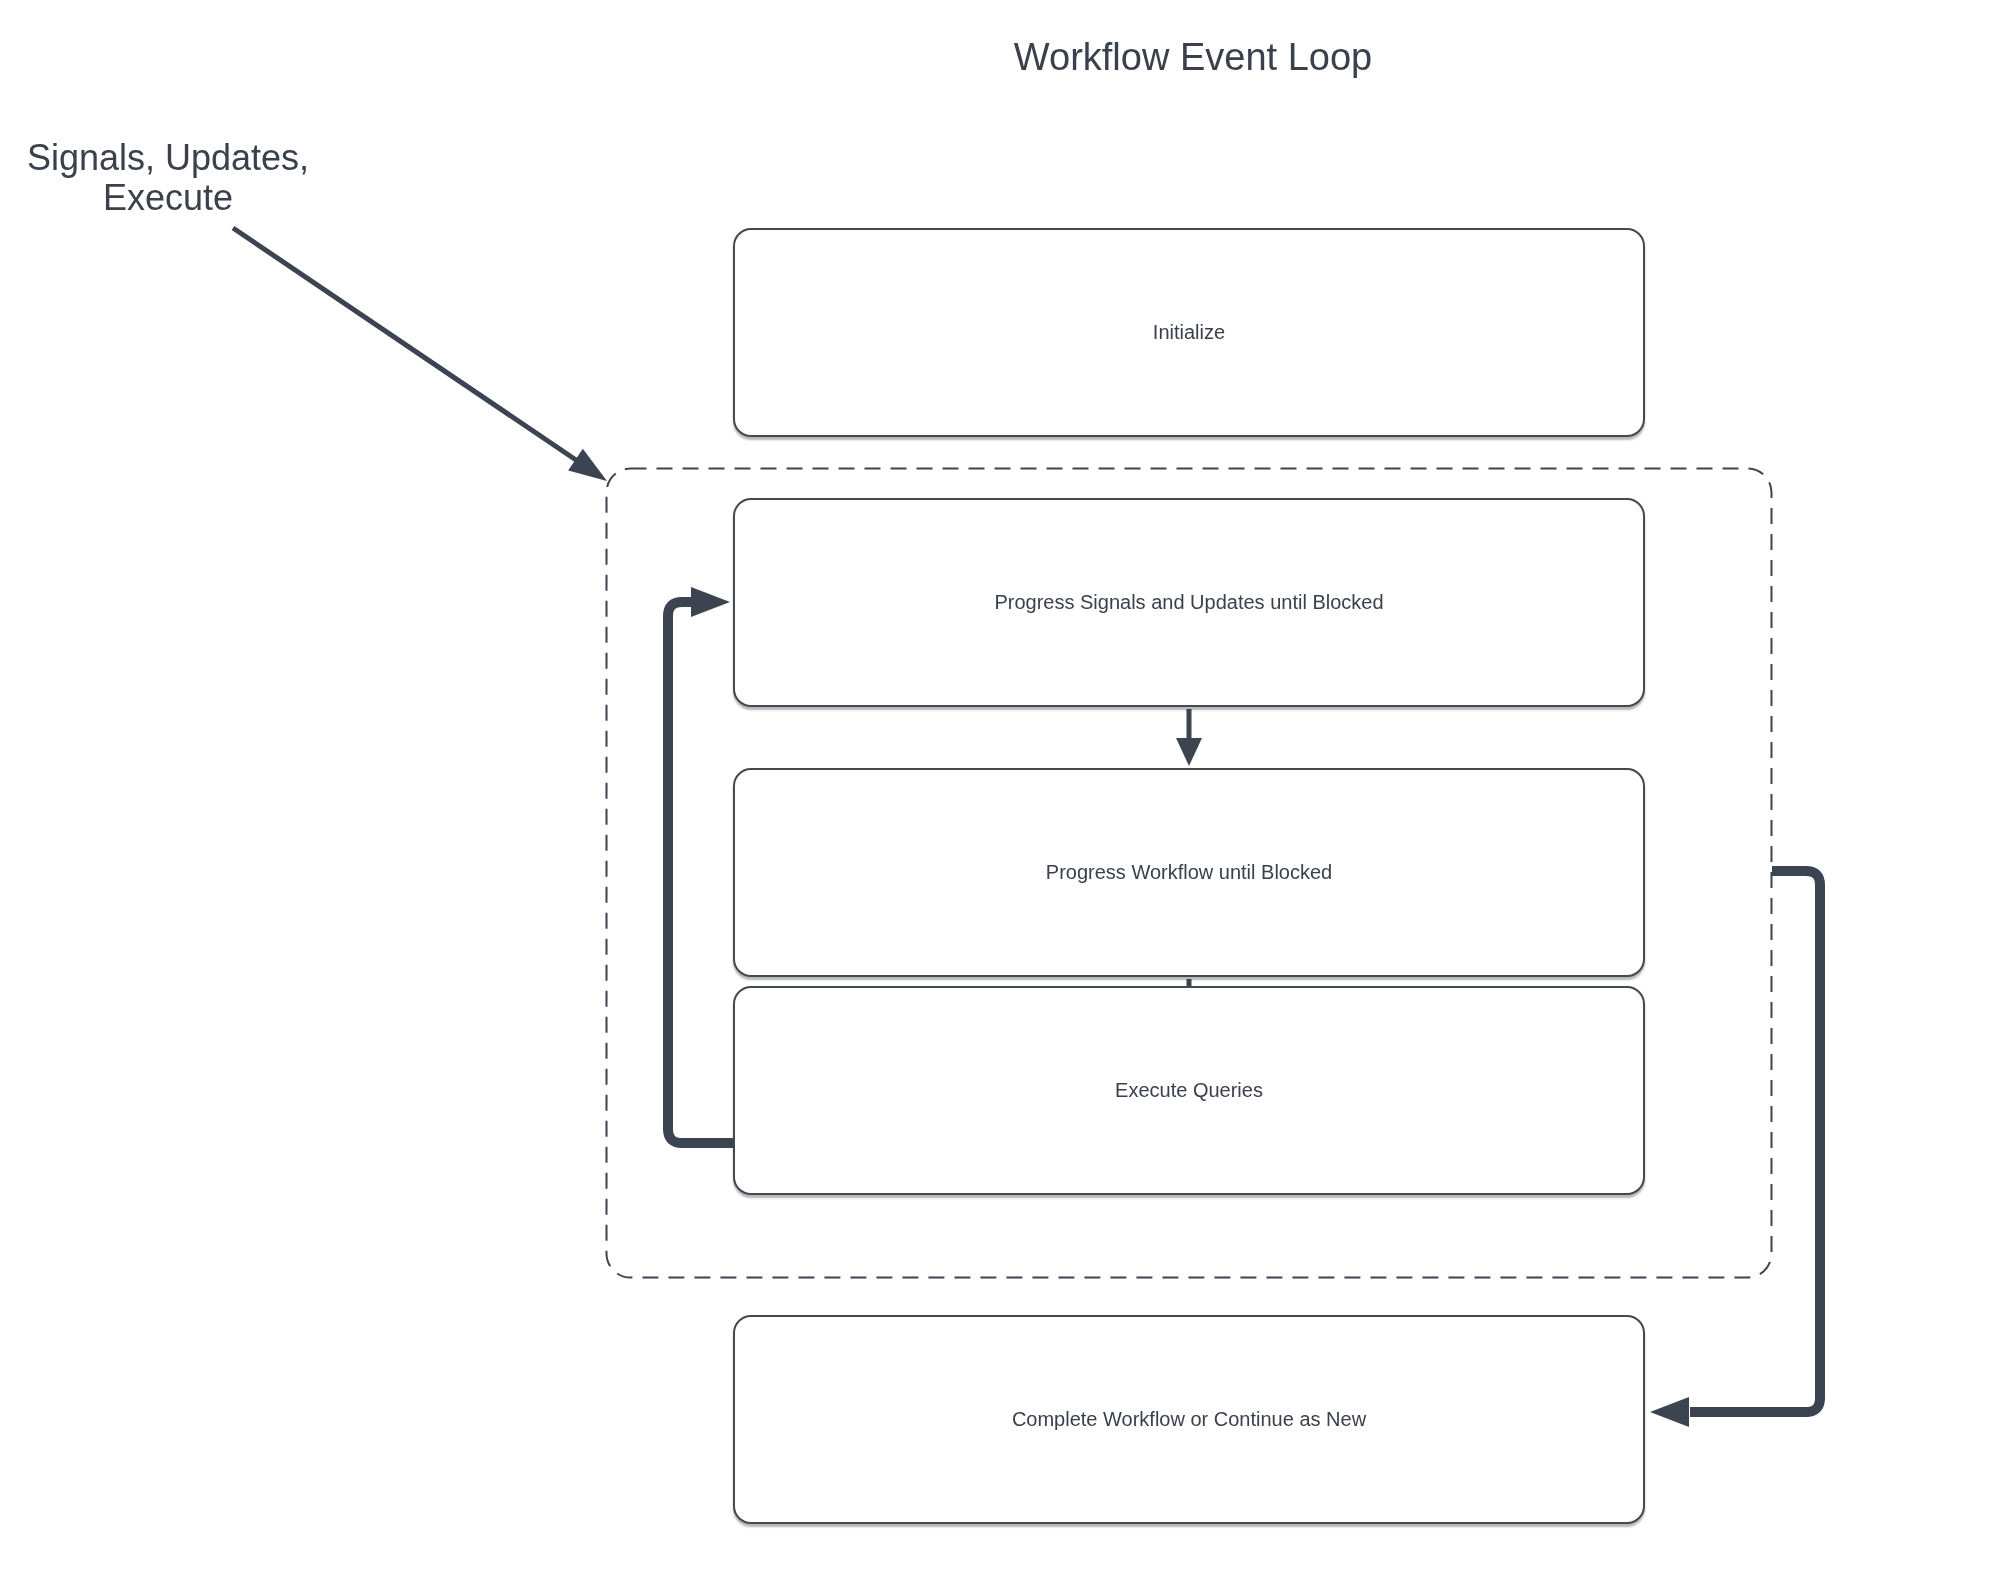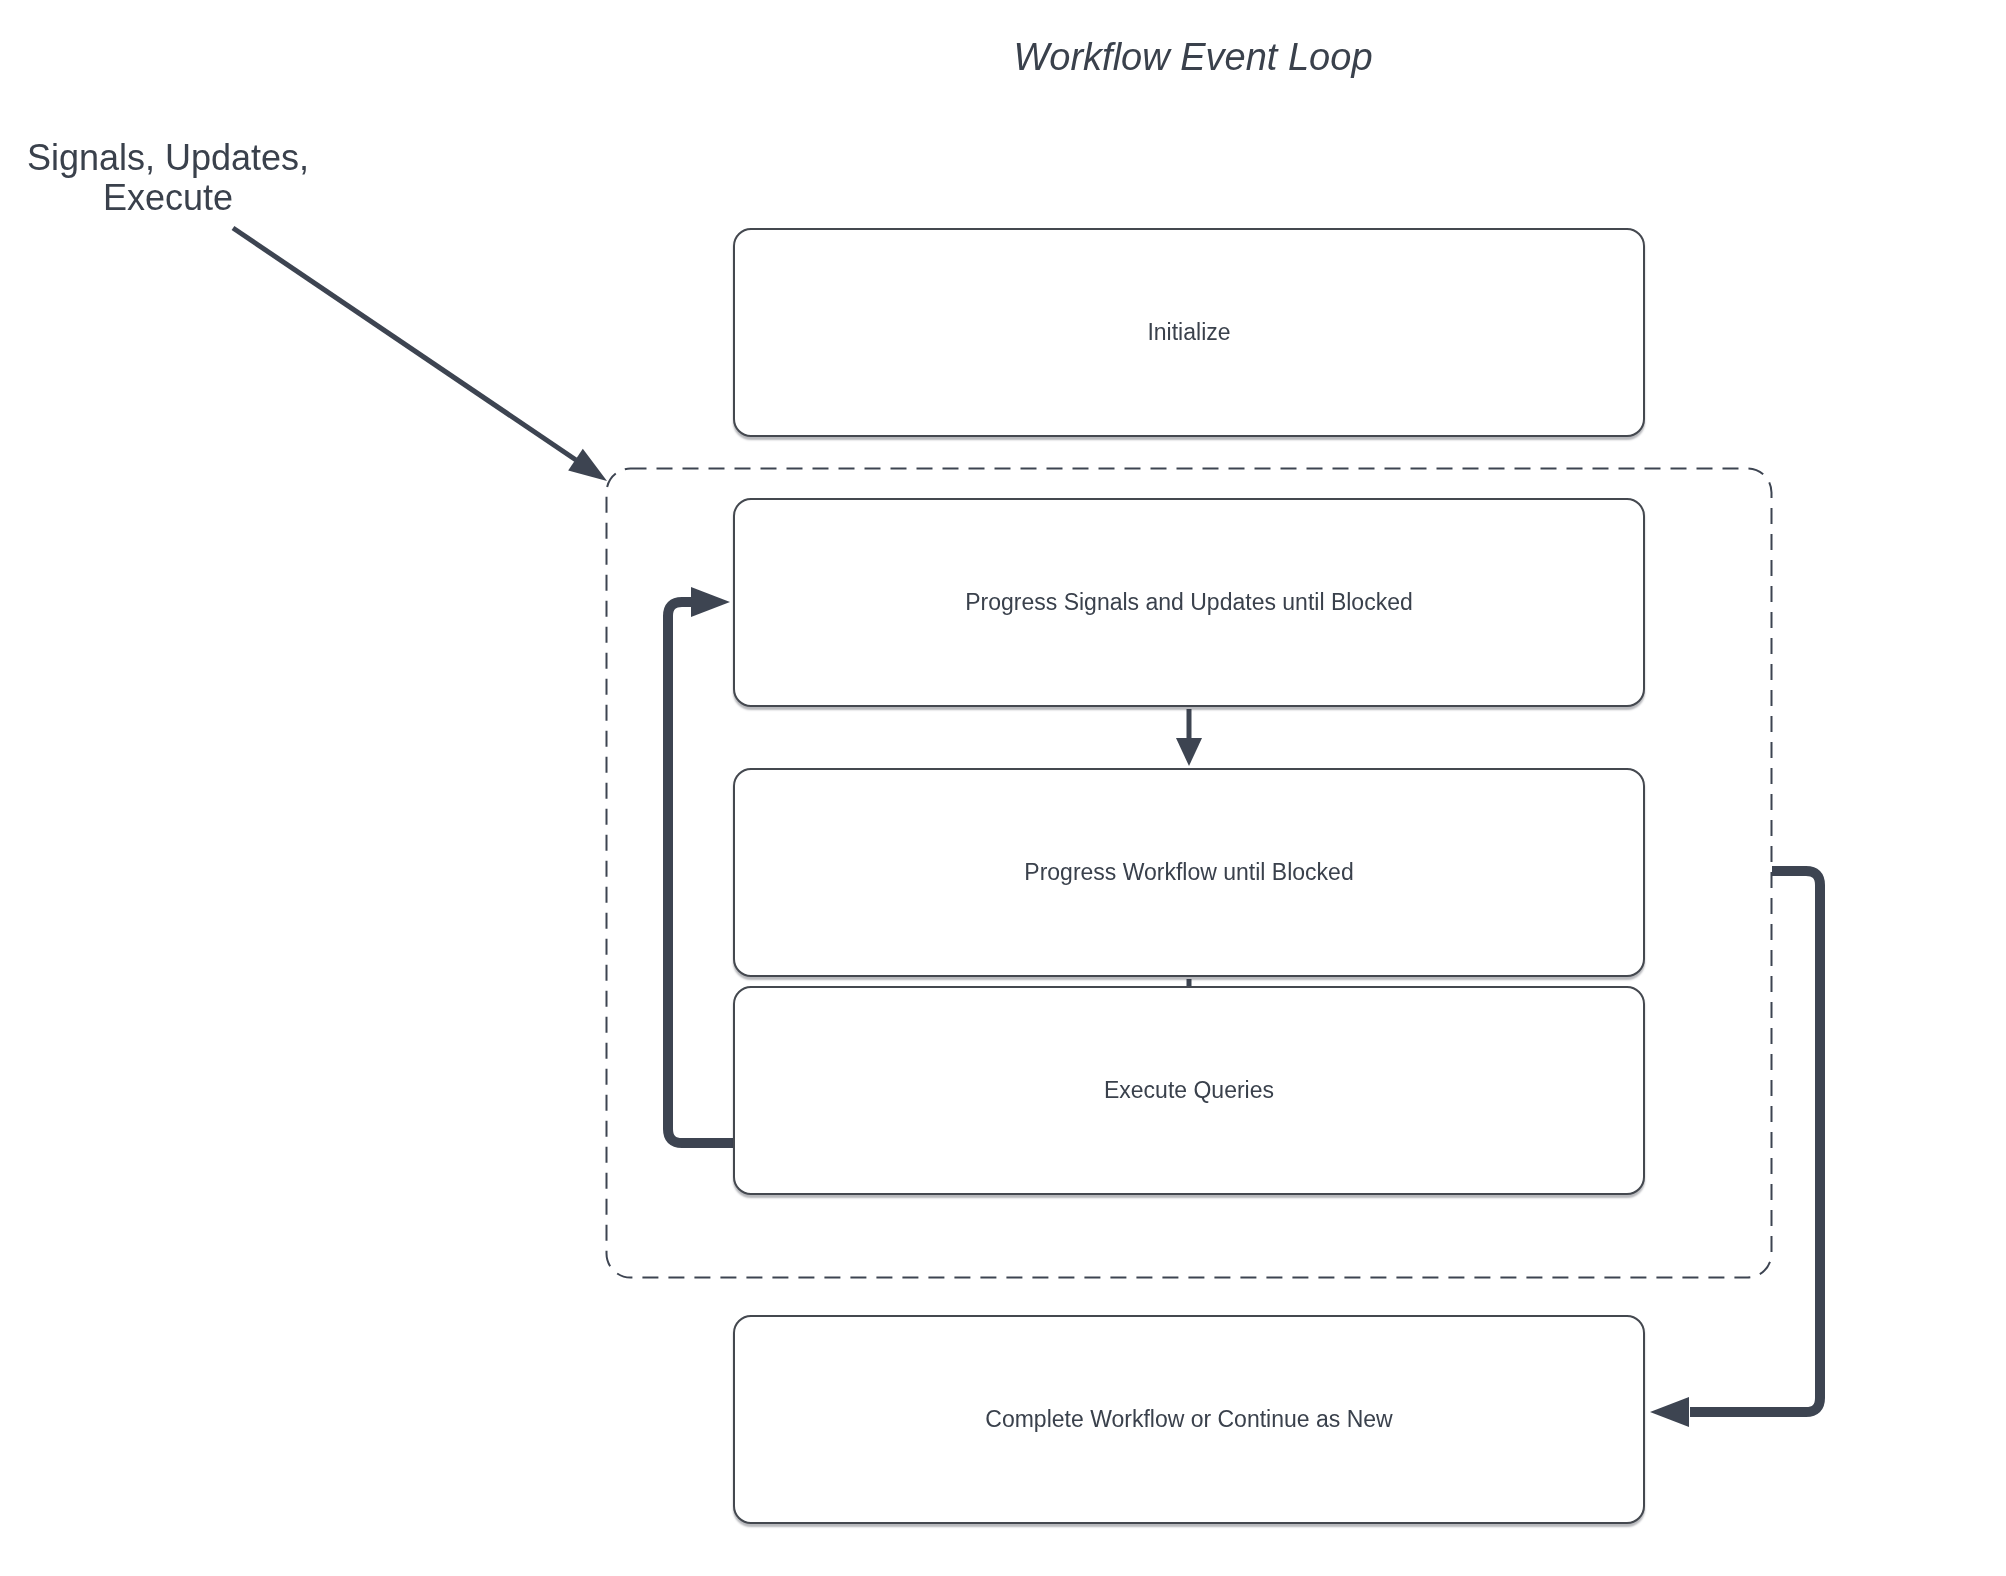--- a/index.html
+++ b/index.html
@@ -15,21 +15,20 @@
     background:var(--background);
     font-family:"Liberation Sans", sans-serif;
     color:var(--text);
     overflow:hidden;
   }
   .diagram-title{
     position:absolute;
     left:793px;top:36px;width:800px;
     text-align:center;
     font-size:38px;
-    font-style:italic;
     color:var(--text);
   }
   .annotation{
     position:absolute;
     left:18px;top:138px;width:300px;
     text-align:center;
     font-size:36px;
     line-height:40px;
     color:var(--text);
   }
@@ -53,21 +52,21 @@
   }
   .node{
     position:absolute;
     left:733px;width:912px;height:209px;
     background:var(--background);
     border:2px solid var(--box-border);
     border-radius:18px;
     box-sizing:border-box;
     display:flex;align-items:center;justify-content:center;
     text-align:center;
-    font-size:23px;
+    font-size:20px;
     color:var(--text);
     box-shadow:0 3px 2px rgba(45,50,60,0.35);
   }
   .node-initialize{top:228px;}
   .node-progress-signals{top:498px;}
   .node-progress-workflow{top:768px;}
   .node-execute-queries{top:986px;}
   .node-complete{top:1308px;margin-top:7px;}
 </style>
 </head>

